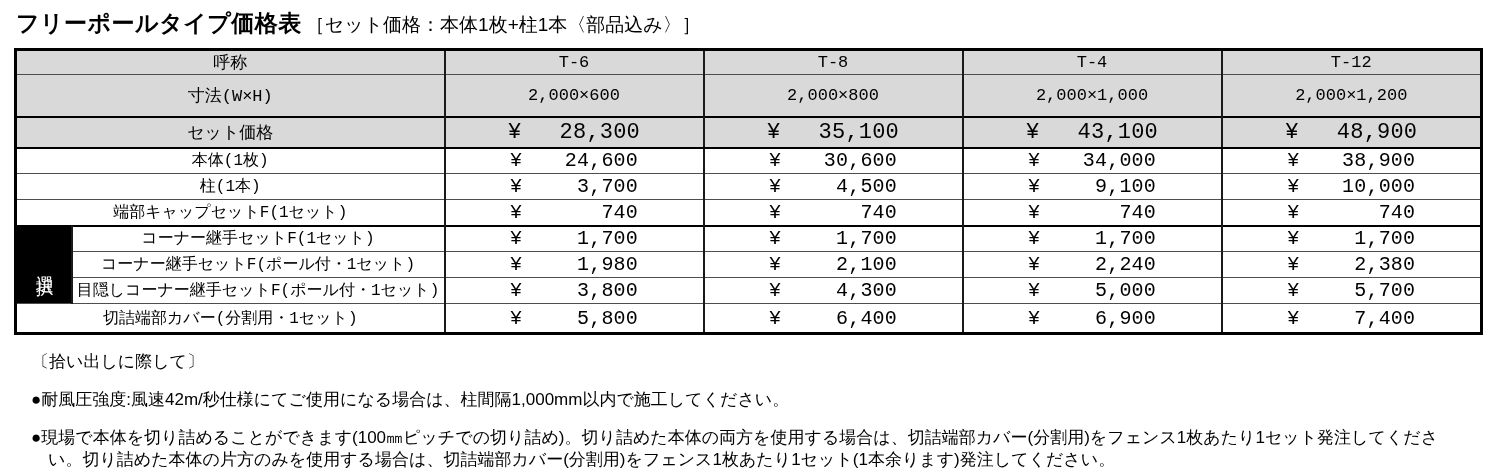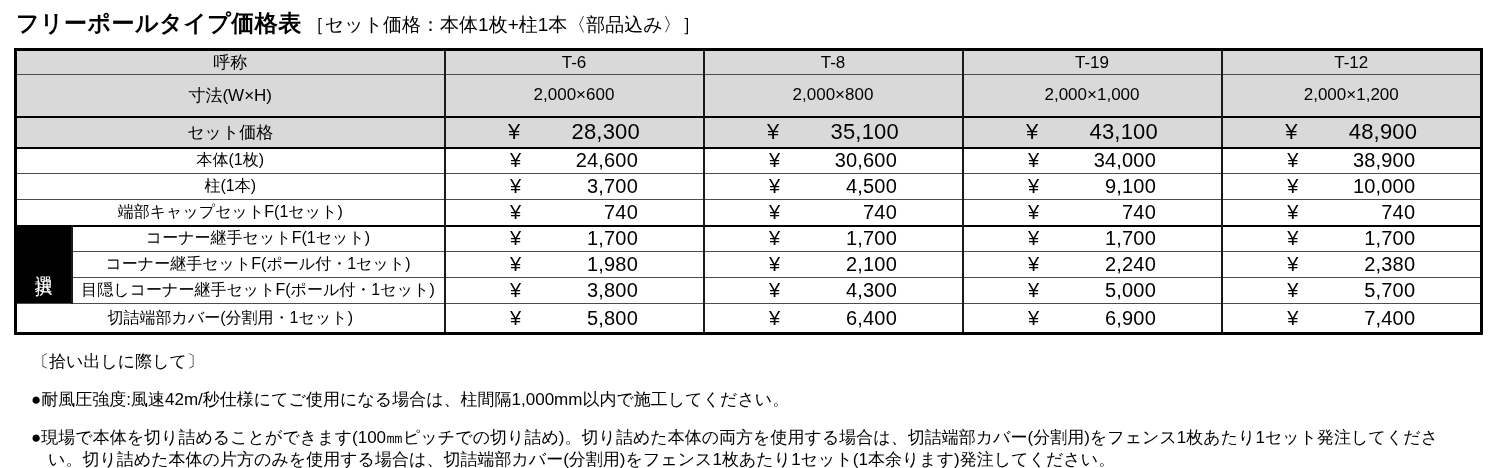--- a/index.html
+++ b/index.html
@@ -10,21 +10,21 @@
   
   .title-line { margin: 2px 0 9px 2px; white-space: nowrap; }
   .title-main { font-size: 23px; font-weight: bold; letter-spacing: 0.5px; }
   .title-sub  { font-size: 19px; font-weight: 500; margin-left: 4px; }
 
   
   table.price-table { border-collapse: collapse; table-layout: fixed; width: 1466px; border: 3px solid #000; }
   .price-table th, .price-table td {
     border-top: 1px solid #4d4d4d; border-bottom: 1px solid #4d4d4d;
     border-left: 2px solid #1a1a1a; border-right: 2px solid #1a1a1a;
-    text-align: center; vertical-align: middle; padding: 0; font-weight: normal;
+    text-align: center; vertical-align: middle; padding: 0; font-weight: normal; font-family: Liberation Mono, monospace;
   }
   tr.rh  { height: 24px; }
   tr.rh2 { height: 42px; }
   tr.rs  { height: 31px; margin-top: 12px; }
   tr.rn  { height: 26px; }
   tr.rl  { height: 30px; }
   .gray { background: #d9d9d9; }
   .hdr  { font-size: 17px; font-weight: 500; }
   .lab  { font-size: 16px; font-weight: 500; }
   .siz  { font-size: 17px; font-weight: 500; }
@@ -66,21 +66,21 @@
         <col style="width:259px">
         <col style="width:259px">
         <col style="width:260px">
     </colgroup>
 
     <tbody>
         <tr class="rh gray">
       <th colspan="2" class="hdr">呼称</th>
       <td class="hdr">T-6</td>
       <td class="hdr">T-8</td>
-      <td class="hdr">T-19</td>
+      <td class="hdr">T-4</td>
       <td class="hdr">T-12</td>
     </tr>
 
     <tr class="rh2 gray">
       <th colspan="2" class="hdr">寸法(W×H)</th>
       <td class="siz">2,000×600</td>
       <td class="siz">2,000×800</td>
       <td class="siz">2,000×1,000</td>
       <td class="siz">2,000×1,200</td>
     </tr>

